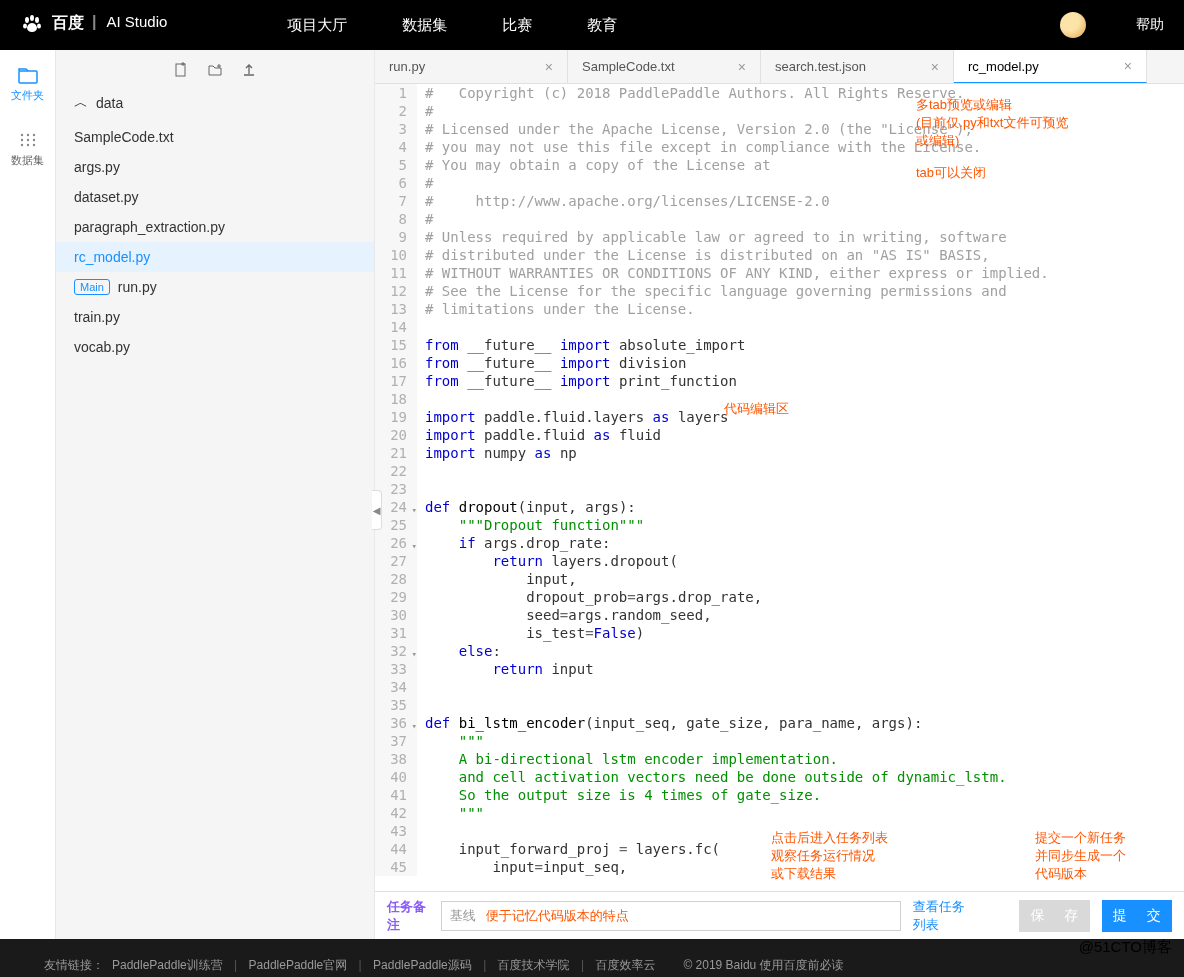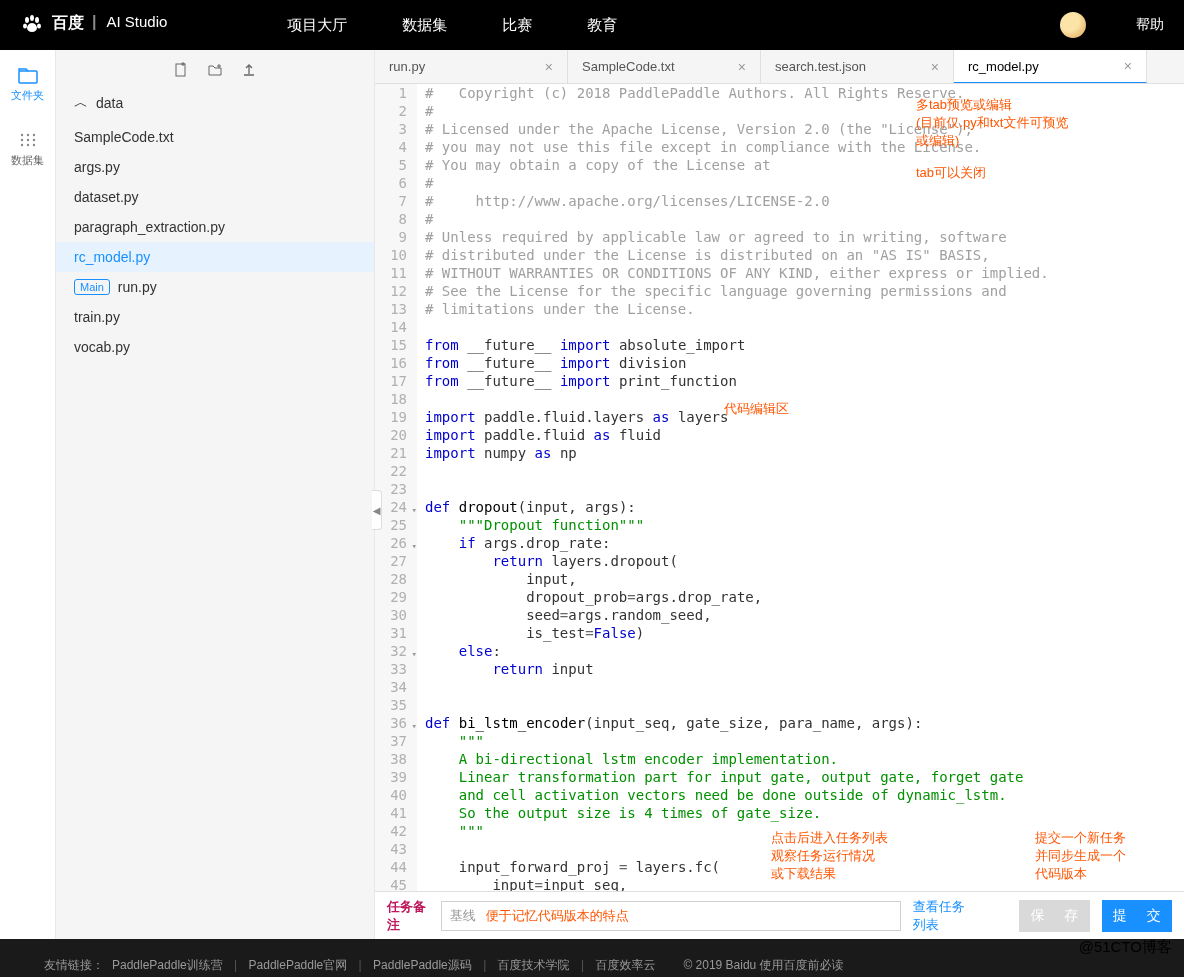--- a/index.html
+++ b/index.html
@@ -38,21 +38,21 @@
 .code{white-space:pre;padding-left:8px;flex:1}
 .kw{color:#0000d0}
 .str{color:#009000}
 .cmt{color:#a0a0a0}
 .fn{color:#000}
 .op{color:#666}
 .bool{color:#0000d0}
 .annotation{position:absolute;color:#ff5500;font-size:13px;line-height:18px;pointer-events:none}
 .collapse-handle{position:absolute;left:372px;top:490px;width:10px;height:40px;background:#fff;border:1px solid #ddd;border-left:none;border-radius:0 4px 4px 0;display:flex;align-items:center;justify-content:center;color:#888;cursor:pointer;z-index:5;font-size:10px}
 .bottombar{height:48px;background:#fff;border-top:1px solid #e0e0e0;display:flex;align-items:center;padding:0 12px;gap:12px}
-.bb-label{font-size:13px;color:#be185d;font-weight:bold}
+.bb-label{font-size:13px;color:#8b5cf6;font-weight:bold}
 .bb-input{flex:0 0 460px;height:30px;border:1px solid #d0d0d0;padding:0 8px;font-size:13px}
 .bb-input::placeholder{color:#ff5500}
 .link-btn{color:#1890ff;cursor:pointer;font-size:13px;margin-left:auto;margin-right:32px}
 .btn-grey{background:#d9d9d9;color:#fff;width:86px;height:32px;border:none;cursor:pointer;font-size:14px;letter-spacing:8px;padding-left:8px}
 .btn-blue{background:#1890ff;color:#fff;width:86px;height:32px;border:none;cursor:pointer;font-size:14px;letter-spacing:8px;padding-left:8px}
 .footer{height:52px;background:#1a1a1a;color:#999;font-size:12px;display:flex;align-items:center;padding:6px 44px}
 .footer a{color:#999;margin:0 8px}
 .footer .sep{color:#555}
 .watermark{position:absolute;right:12px;bottom:20px;color:#000000;font-size:15px}
 .default-value{color:#999}
@@ -330,24 +330,20 @@
         </div>
         <div class="code-row">
           <div class="gutter">37</div>
           <div class="code">    <span class="str">"""</span></div>
         </div>
         <div class="code-row">
           <div class="gutter">38</div>
           <div class="code"><span class="str">    A bi-directional lstm encoder implementation.</span></div>
         </div>
         <div class="code-row">
-          <div class="gutter">39</div>
-          <div class="code"><span class="str">    Linear transformation part for input gate, output gate, forget gate</span></div>
-        </div>
-        <div class="code-row">
           <div class="gutter">40</div>
           <div class="code"><span class="str">    and cell activation vectors need be done outside of dynamic_lstm.</span></div>
         </div>
         <div class="code-row">
           <div class="gutter">41</div>
           <div class="code"><span class="str">    So the output size is 4 times of gate_size.</span></div>
         </div>
         <div class="code-row">
           <div class="gutter">42</div>
           <div class="code"><span class="str">    """</span></div>

